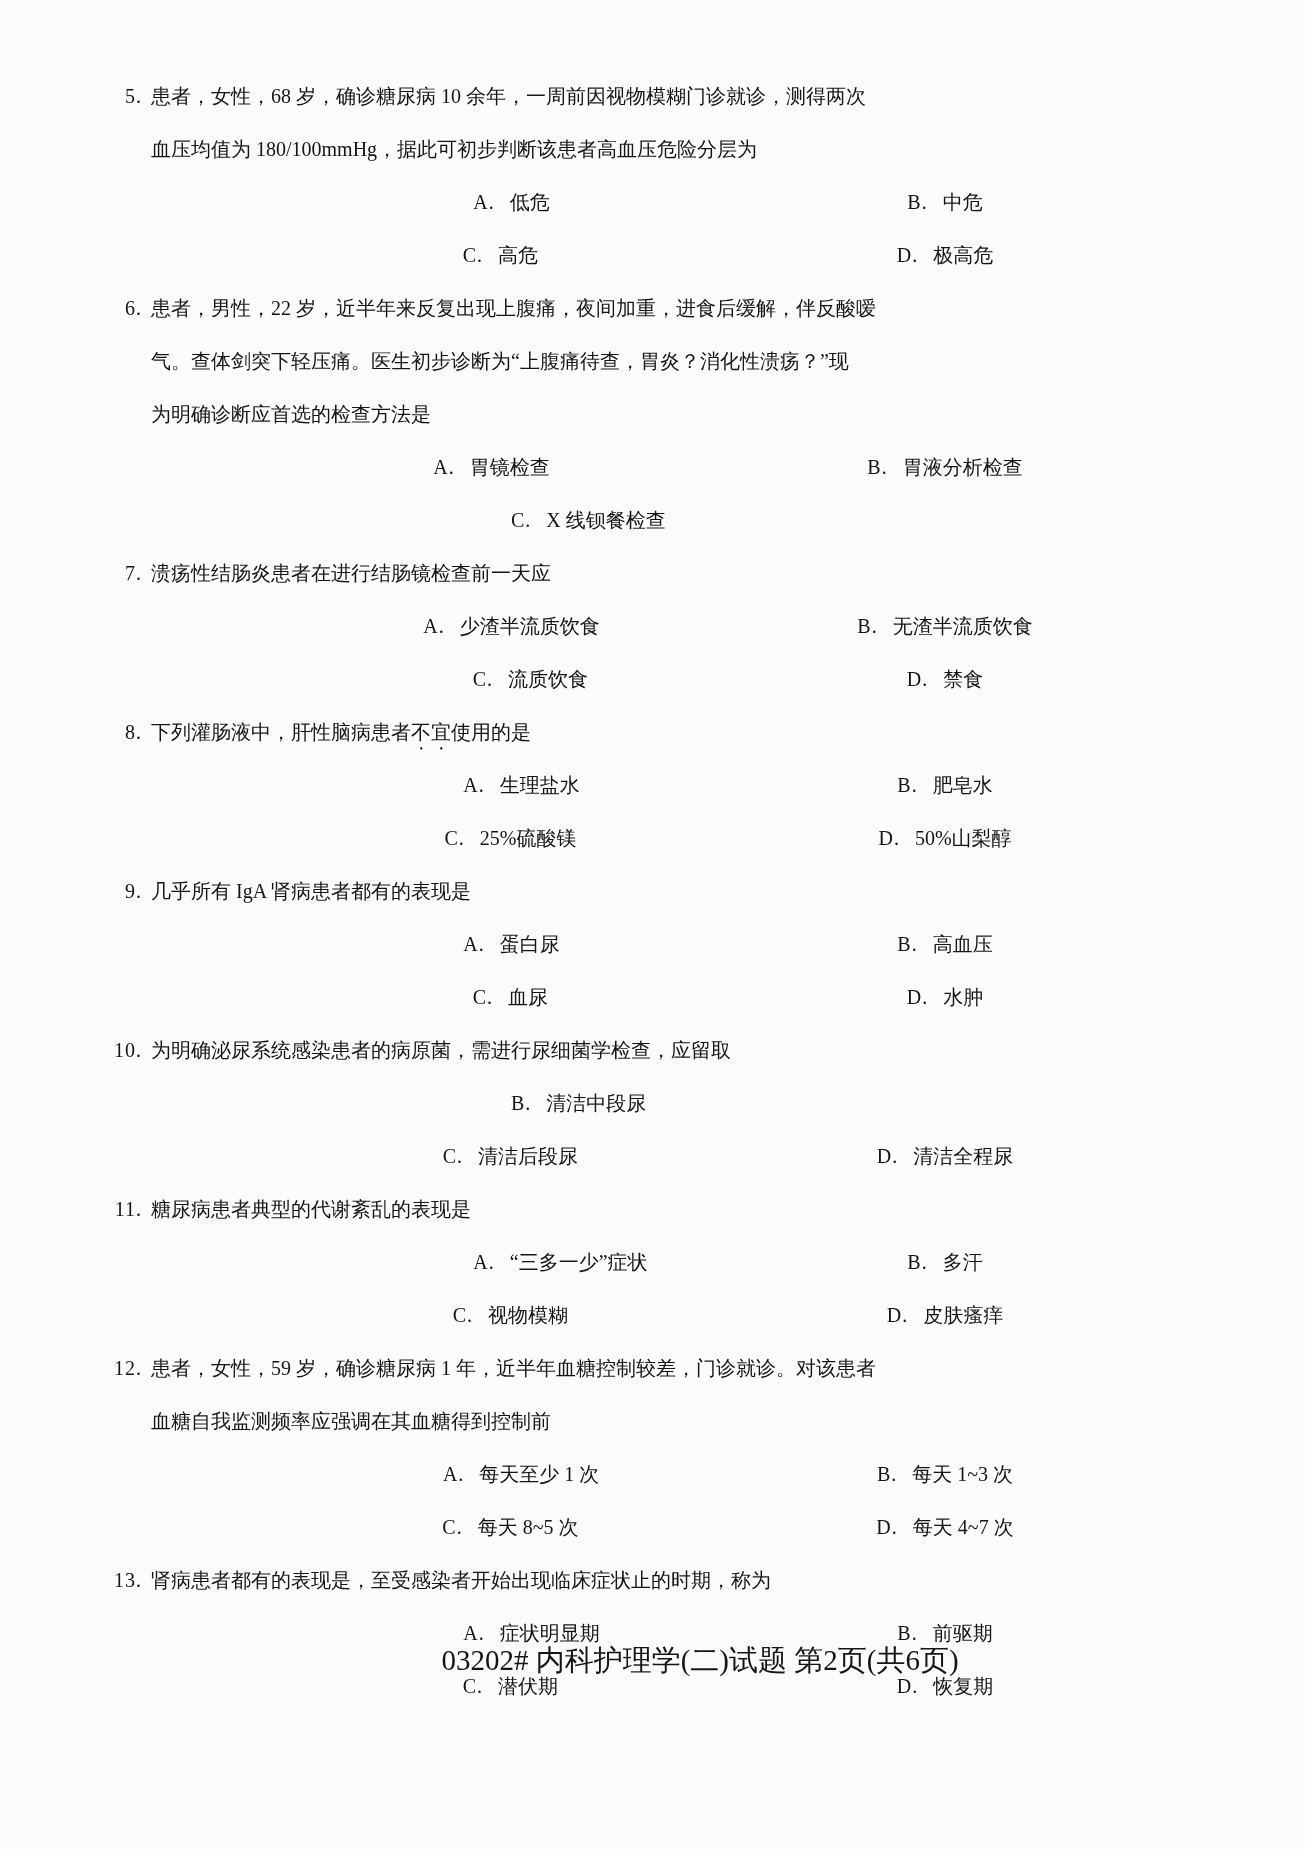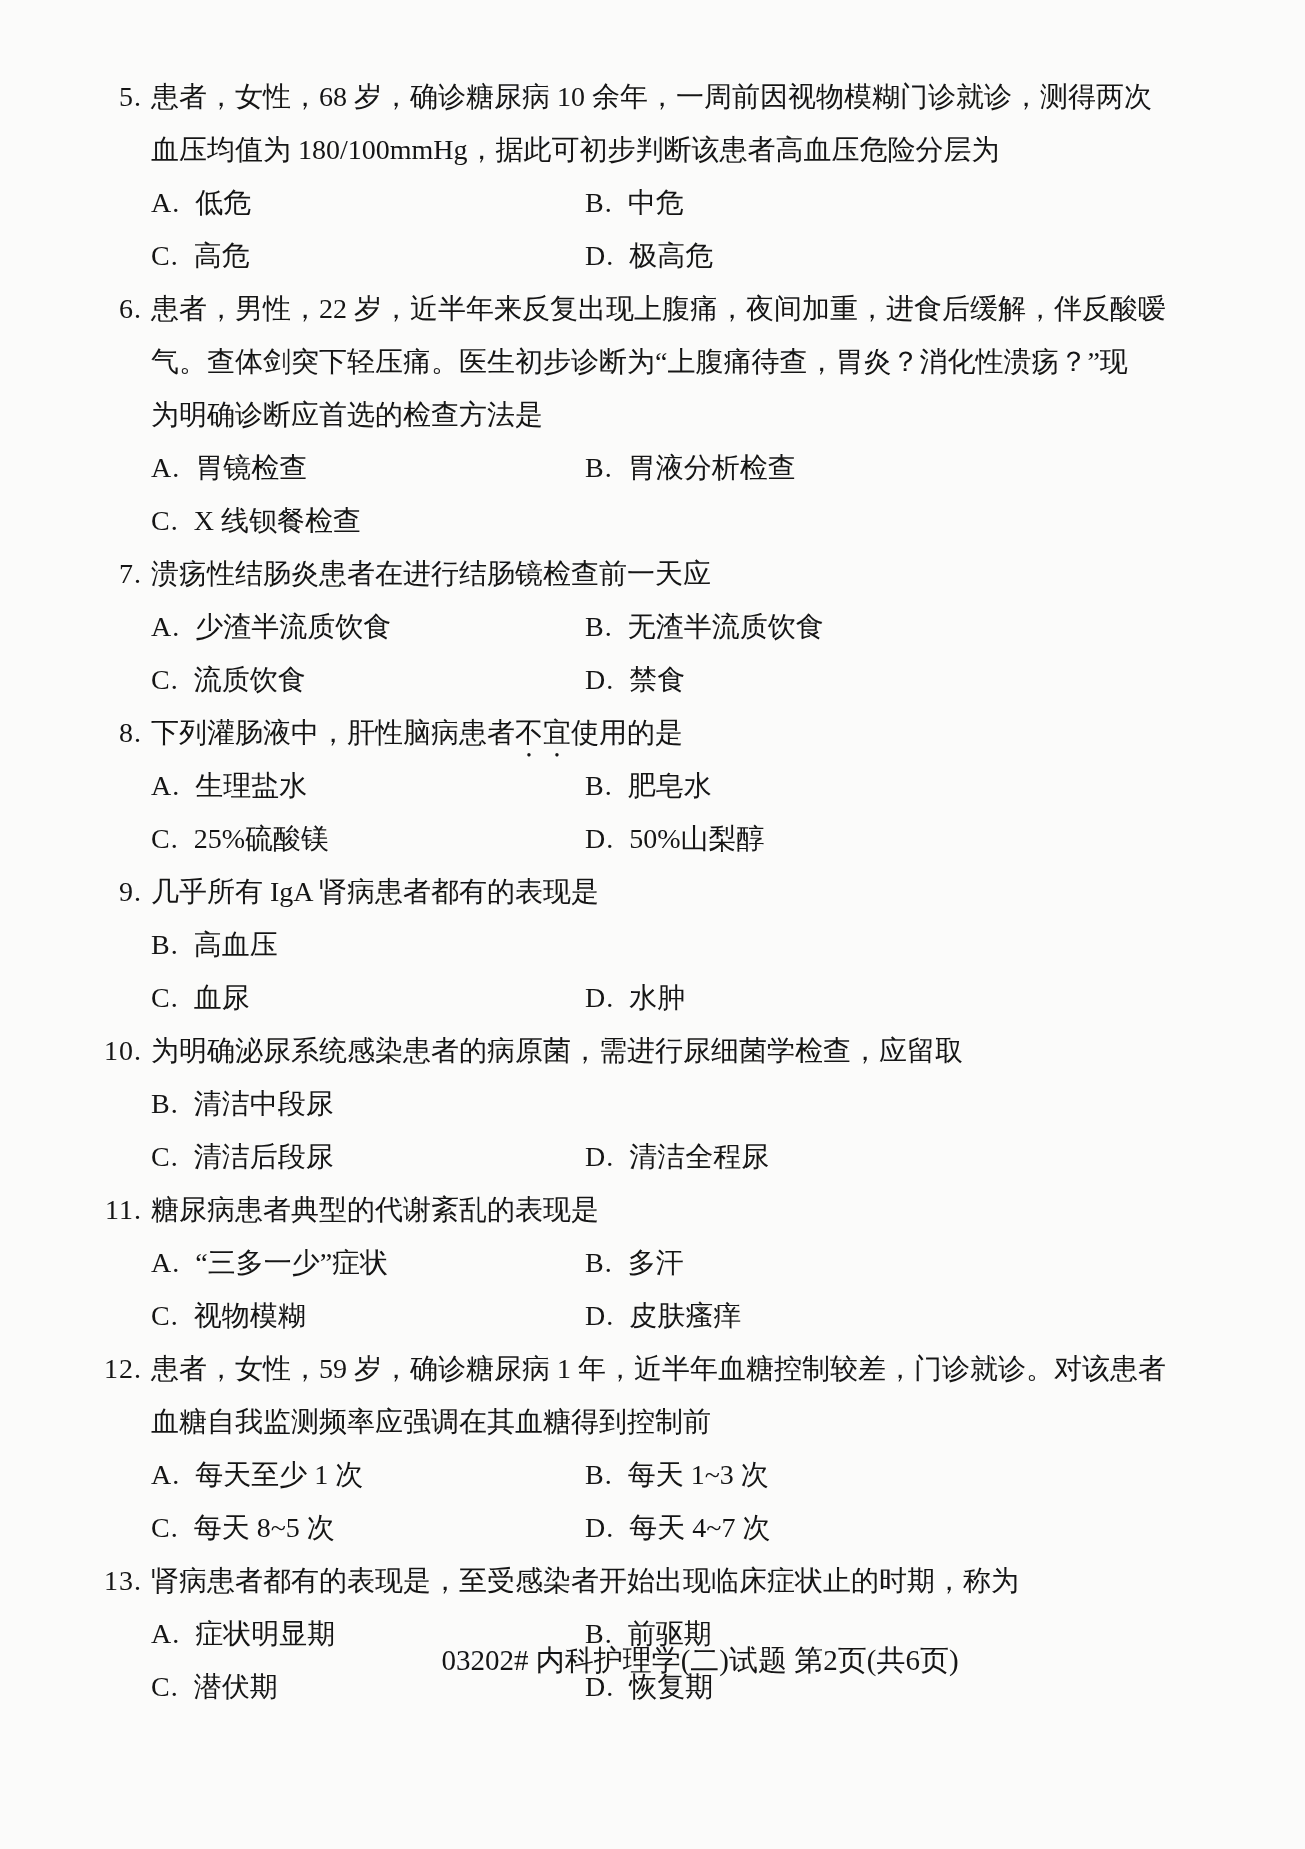--- a/index.html
+++ b/index.html
@@ -11,33 +11,33 @@
     overflow:hidden;
   }
   .page {
     position:relative;
     width:1305px; height:1849px;
     box-sizing:border-box;
     padding-top:70px;
   }
   .line, .opts {
     height:53px; line-height:53px;
-    font-size:28px;
+    font-size:20px;
     white-space:nowrap;
   }
   .line { padding-left:97px; }
   .line .num {
     display:inline-block;
     width:45px;
     text-align:right;
     margin-right:9px;
     letter-spacing:1px;
   }
   .line.cont { padding-left:151px; }
-  .opts { display:flex; padding-left:151px; }
+  .opts { display:flex; padding-left:151px;justify-content:center; }
   .opt:first-child { width:434px; }
   .olbl { display:inline-block; margin-right:15px; letter-spacing:1px; }
   .em-dots {
     -webkit-text-emphasis:filled dot #151515;
     -webkit-text-emphasis-position:under right;
     text-emphasis:filled dot #151515;
     text-emphasis-position:under right;
   }
   .footer {
     position:absolute;
@@ -115,20 +115,21 @@
       <div class="opt"><span class="olbl">C.</span><span class="otxt">25%硫酸镁</span></div>
       <div class="opt"><span class="olbl">D.</span><span class="otxt">50%山梨醇</span></div>
     </div>
   </section>
 
   <section>
     <div class="line">
       <span class="num">9.</span><span class="txt">几乎所有 IgA 肾病患者都有的表现是</span>
     </div>
     <div class="opts">
+      <div class="opt"><span class="olbl">A.</span><span class="otxt">蛋白尿</span></div>
       <div class="opt"><span class="olbl">B.</span><span class="otxt">高血压</span></div>
     </div>
     <div class="opts">
       <div class="opt"><span class="olbl">C.</span><span class="otxt">血尿</span></div>
       <div class="opt"><span class="olbl">D.</span><span class="otxt">水肿</span></div>
     </div>
   </section>
 
   <section>
     <div class="line">

